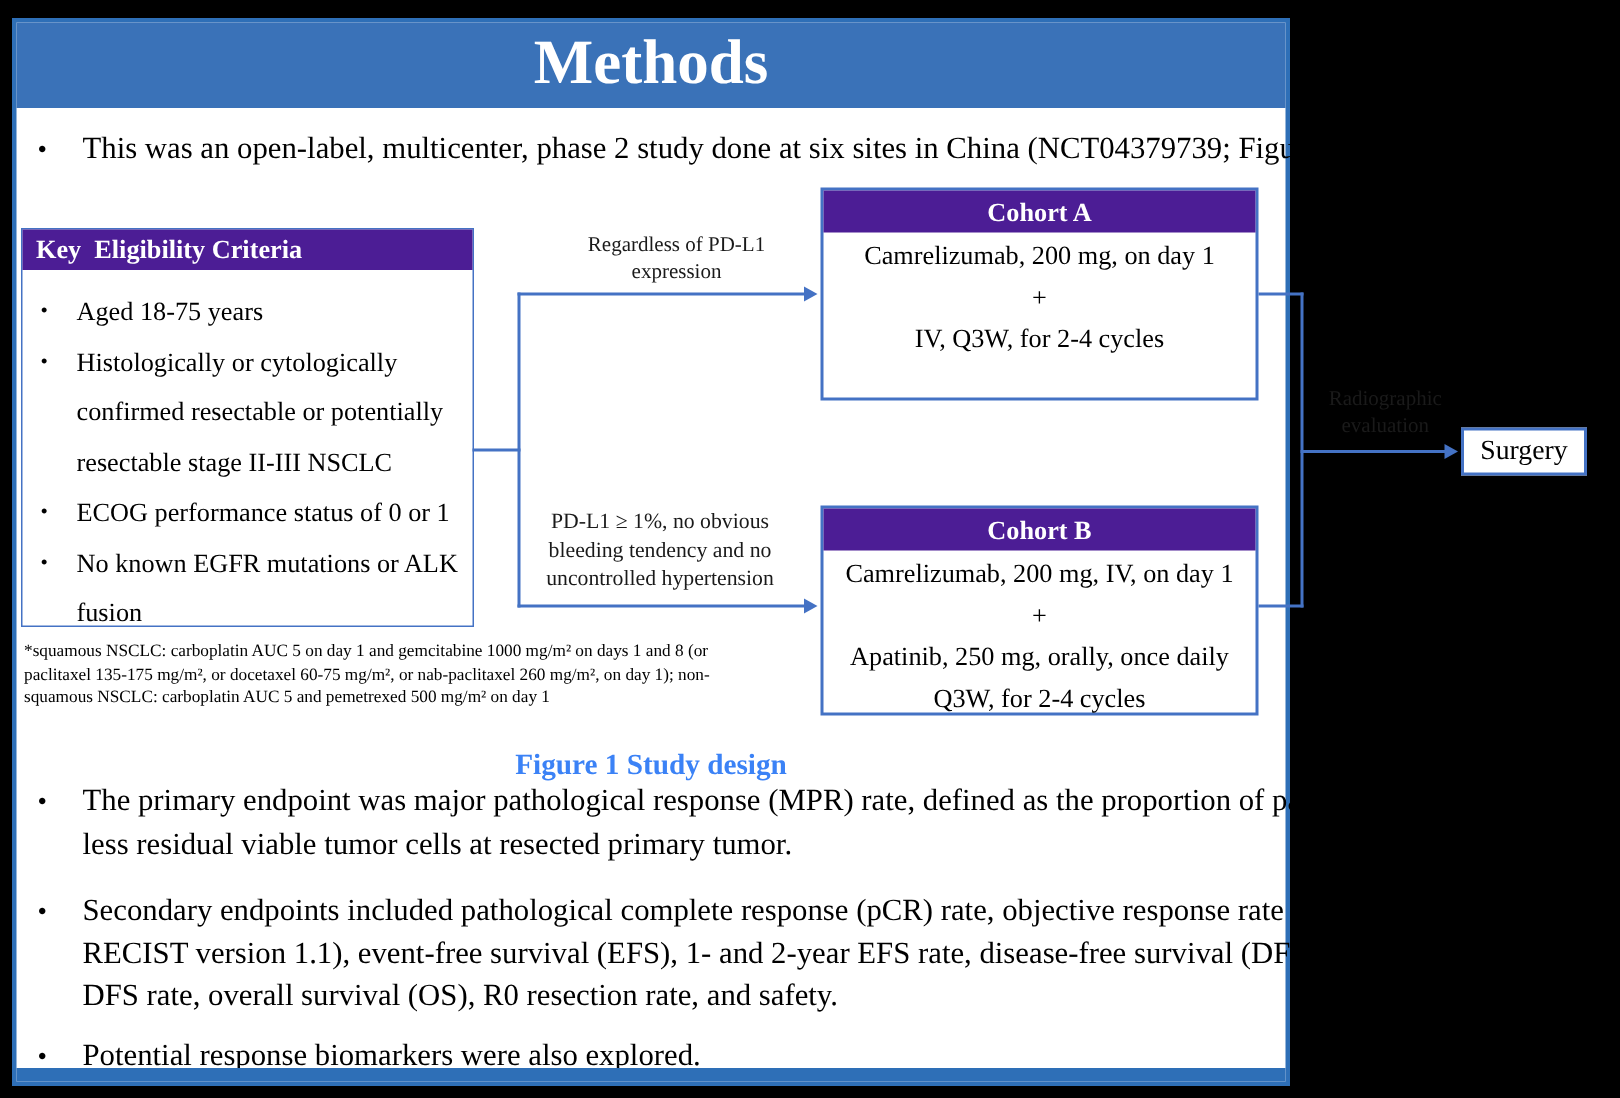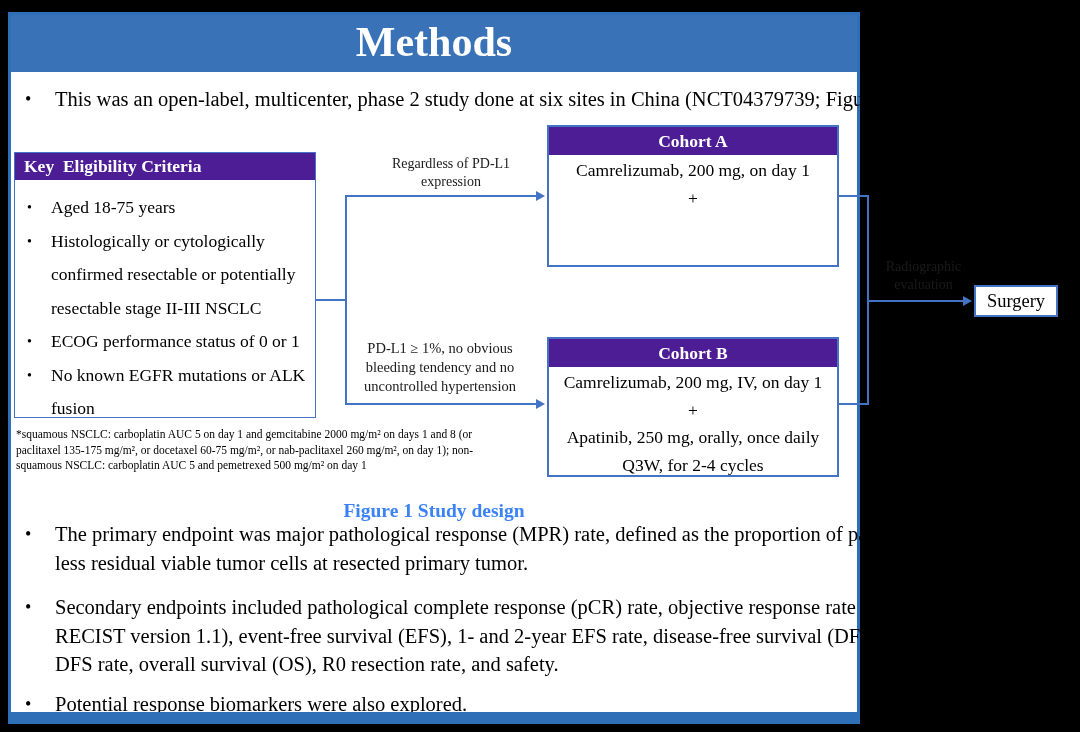--- a/index.html
+++ b/index.html
@@ -126,37 +126,38 @@
 
   <div class="flow-label lbl-a">Regardless of PD-L1 expression</div>
   <div class="flow-label lbl-b">PD-L1 ≥ 1%, no obvious bleeding tendency and no uncontrolled hypertension</div>
   <div class="flow-label lbl-eval">Radiographic evaluation</div>
 
   <div class="fig-box cohort cohort-a">
     <div class="fig-header">Cohort A</div>
     <div class="cohort-body">
       <div class="cohort-line">Camrelizumab, 200 mg, on day 1</div>
       <div class="cohort-line">+</div>
+      <div class="cohort-line">IV, Q3W, for 2-4 cycles</div>
     </div>
   </div>
 
   <div class="fig-box cohort cohort-b">
     <div class="fig-header">Cohort B</div>
     <div class="cohort-body">
       <div class="cohort-line">Camrelizumab, 200 mg, IV, on day 1</div>
       <div class="cohort-line">+</div>
       <div class="cohort-line">Apatinib, 250 mg, orally, once daily</div>
       <div class="cohort-line">Q3W, for 2-4 cycles</div>
     </div>
   </div>
 
   <div class="fig-box surgery">Surgery</div>
 
   <div class="footnote">
-    <div>*squamous NSCLC: carboplatin AUC 5 on day 1 and gemcitabine 2000 mg/m² on days 1 and 8 (or</div>
+    <div>*squamous NSCLC: carboplatin AUC 5 on day 1 and gemcitabine 1000 mg/m² on days 1 and 8 (or</div>
     <div>paclitaxel 135-175 mg/m², or docetaxel 60-75 mg/m², or nab-paclitaxel 260 mg/m², on day 1); non-</div>
     <div>squamous NSCLC: carboplatin AUC 5 and pemetrexed 500 mg/m² on day 1</div>
   </div>
 
   <div class="caption">Figure 1 Study design</div>
 
   <div class="bullet-row b1">
     <span class="dot">•</span>
     <span class="btxt">The primary endpoint was major pathological response (MPR) rate, defined as the proportion of patients with 10% or less residual viable tumor cells at resected primary tumor.</span>
   </div>

